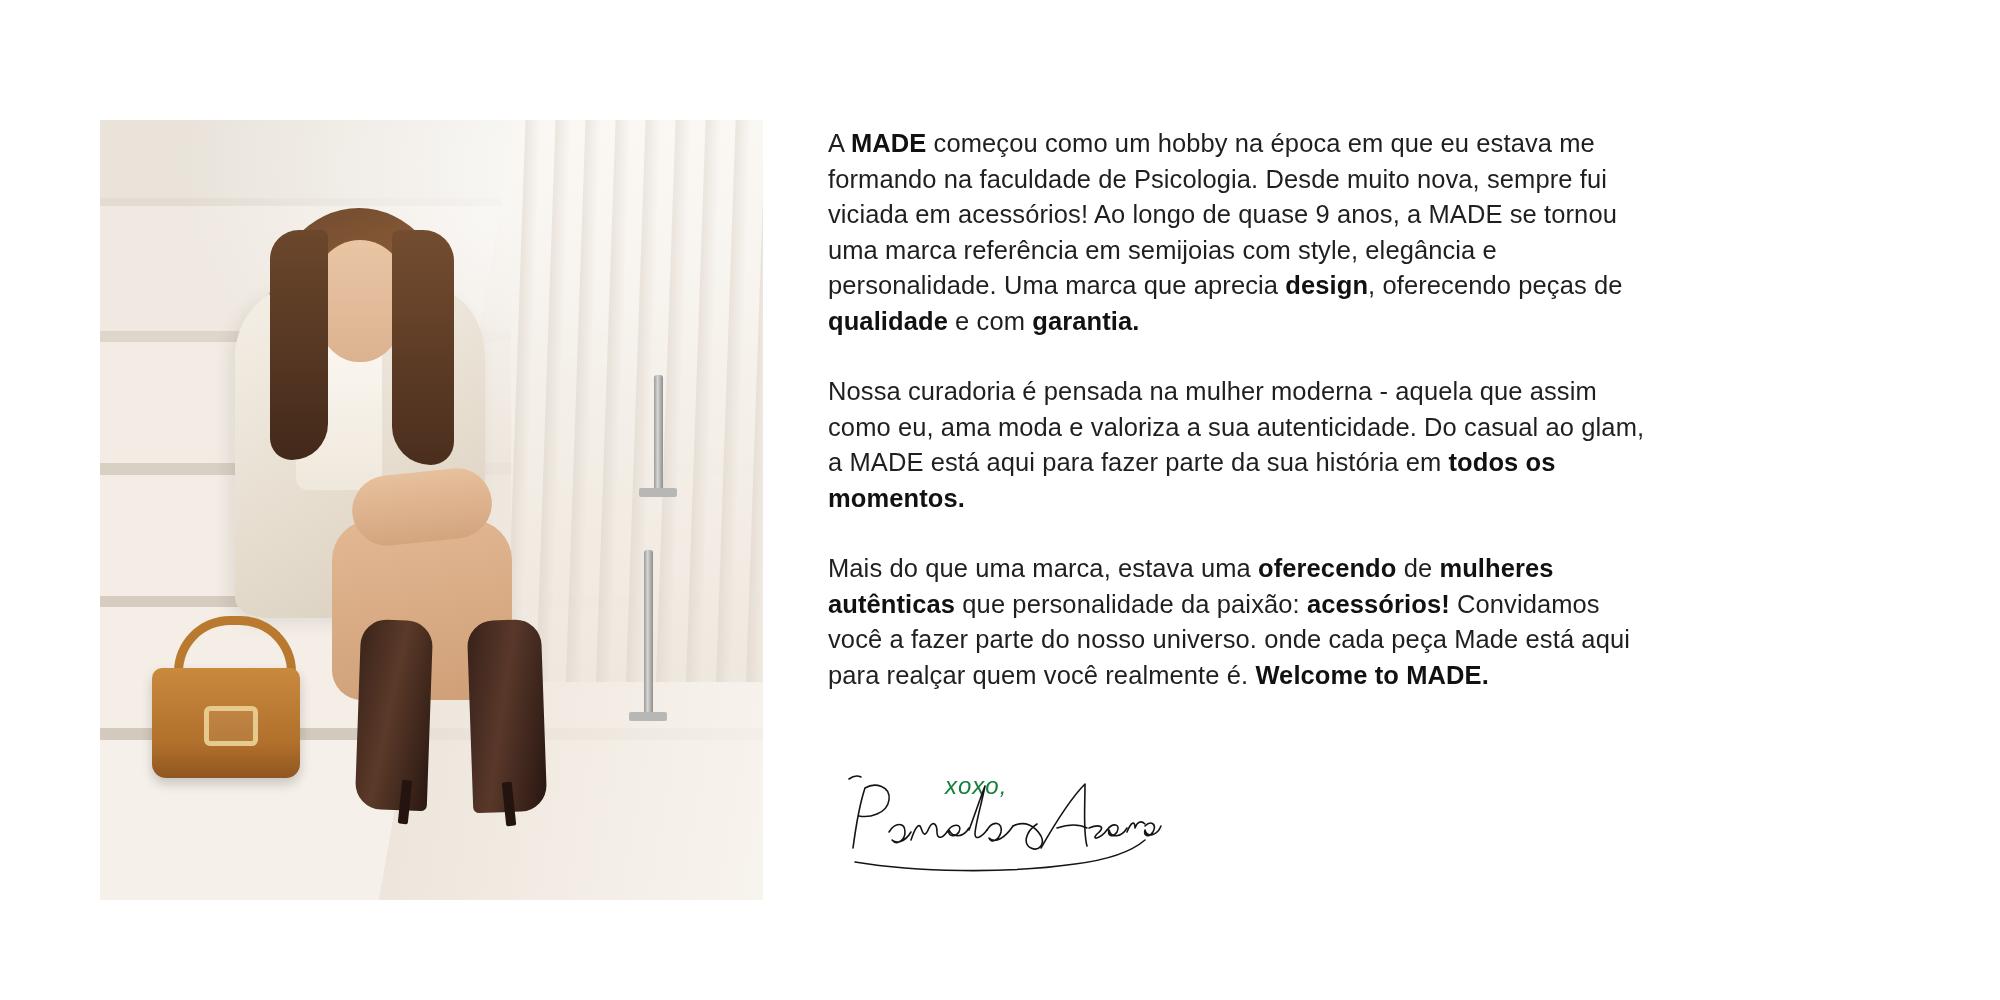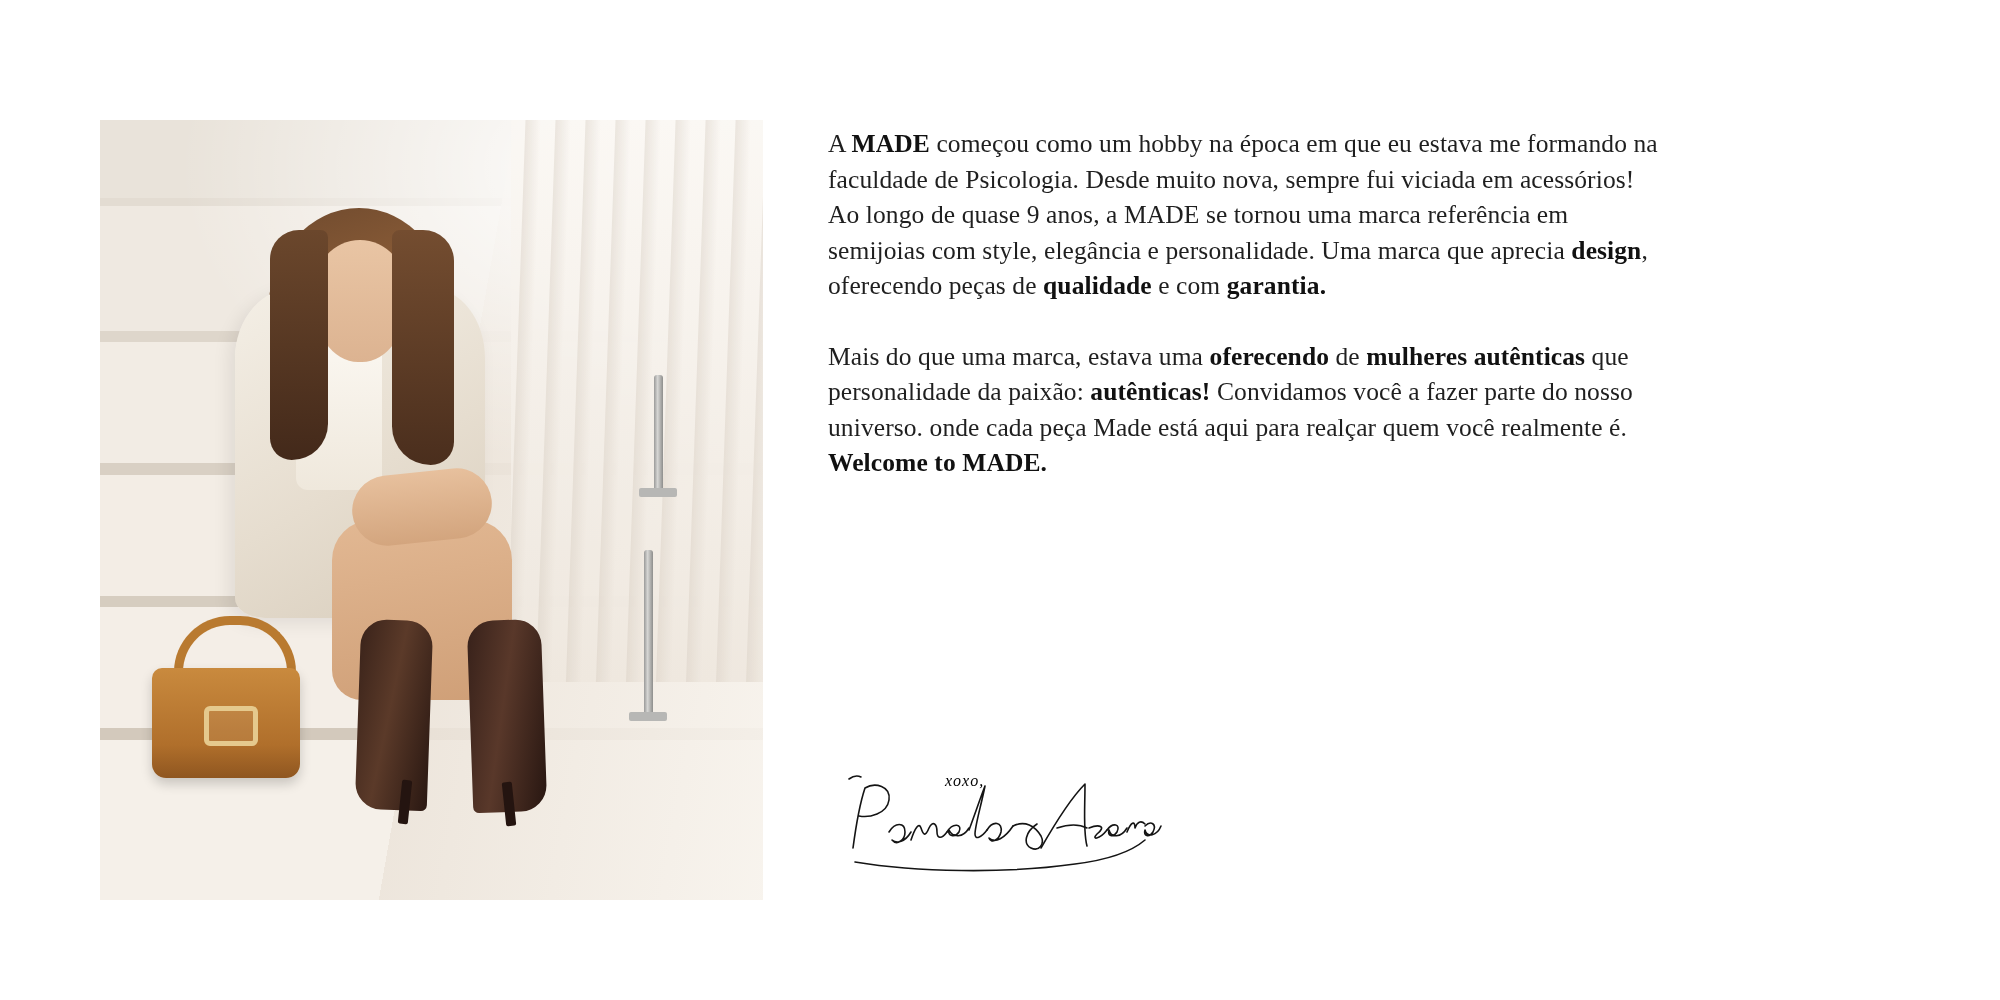--- a/index.html
+++ b/index.html
@@ -14,21 +14,20 @@
     overflow: hidden;
     font-family: "Liberation Sans", sans-serif;
     color: #1c1c1c;
   }
 
   .page {
     position: relative;
     width: 2000px;
     height: 1000px;
     background: #ffffff;
-    font-family: Liberation Serif, serif;
   }
 
   
   .photo-frame {
     position: absolute;
     left: 100px;
     top: 120px;
     width: 663px;
     height: 780px;
     overflow: hidden;
@@ -208,22 +207,22 @@
     left: 845px;
     top: 770px;
     width: 320px;
     height: 110px;
   }
   .signature svg { display: block; }
   .sig-caption {
     position: absolute;
     left: 945px;
     top: 772px;
-    font-size: 16px;
-    color: #000000;
+    font-size: 24px;
+    color: #15803d;
     font-style: italic;
     letter-spacing: 1px;
   }
 </style>
 </head>
 <body>
 
 <div class="page">
 
   <div class="photo-frame">
@@ -253,23 +252,26 @@
       <div class="bag-buckle"></div>
     </div>
   </div>
 
   <div class="content">
 
     <p class="para">
       <span>A </span><b>MADE</b><span> começou como um hobby na época em que eu estava me formando na faculdade de Psicologia. Desde muito nova, sempre fui viciada em acessórios!  Ao longo de quase 9 anos, a MADE se tornou uma marca referência em semijoias com style, elegância e personalidade. Uma marca que aprecia </span><b>design</b><span>, oferecendo peças de </span><b>qualidade</b><span> e com </span><b>garantia.</b>
     </p>
 
-
     <p class="para">
-      <span>Mais do que uma marca, estava uma </span><b>oferecendo</b><span> de </span><b>mulheres autênticas</b><span> que personalidade da paixão: </span><b>autênticas!</b><span> Convidamos você a fazer parte do nosso universo. onde cada peça Made está aqui para realçar quem você realmente é. </span><b>Welcome to MADE.</b>
+      <span>Nossa curadoria é pensada na mulher moderna - aquela que assim como eu, ama moda e valoriza a sua autenticidade. Do casual ao glam, a MADE está aqui para fazer parte da sua história em </span><b>todos os momentos.</b>
+    </p>
+
+    <p class="para">
+      <span>Mais do que uma marca, estava uma </span><b>oferecendo</b><span> de </span><b>mulheres autênticas</b><span> que personalidade da paixão: </span><b>acessórios!</b><span> Convidamos você a fazer parte do nosso universo. onde cada peça Made está aqui para realçar quem você realmente é. </span><b>Welcome to MADE.</b>
     </p>
   </div>
 
   <div class="sig-caption">xoxo,</div>
 
   <div class="signature" title="Pâmela Azeredo">
     <svg width="320" height="110" viewBox="0 0 320 110" fill="none" xmlns="http://www.w3.org/2000/svg" aria-label="signature">
       <g stroke="#141414" stroke-width="1.6" fill="none" stroke-linecap="round" stroke-linejoin="round">
 
         <path d="M8 78 C12 48, 16 30, 20 18 C30 12, 46 16, 44 30 C42 44, 24 48, 14 46"></path>

